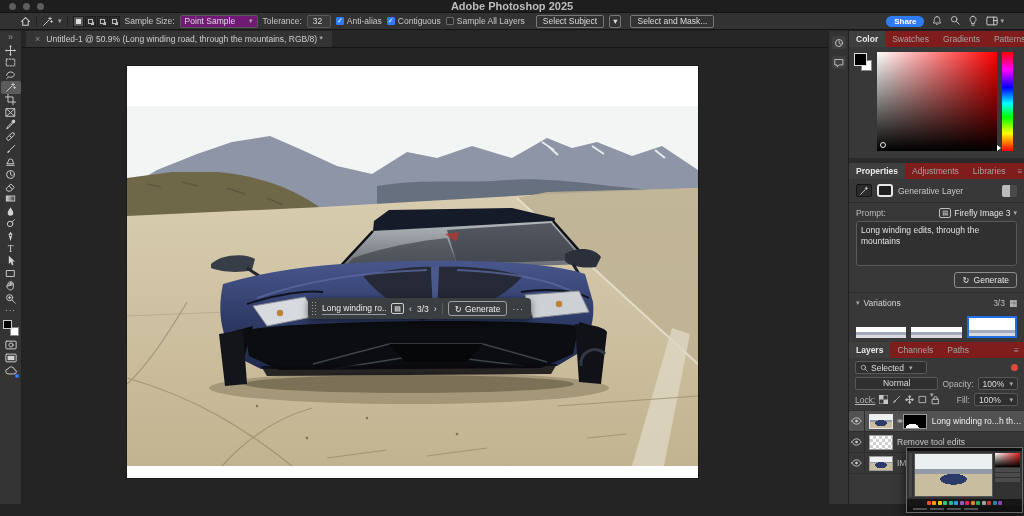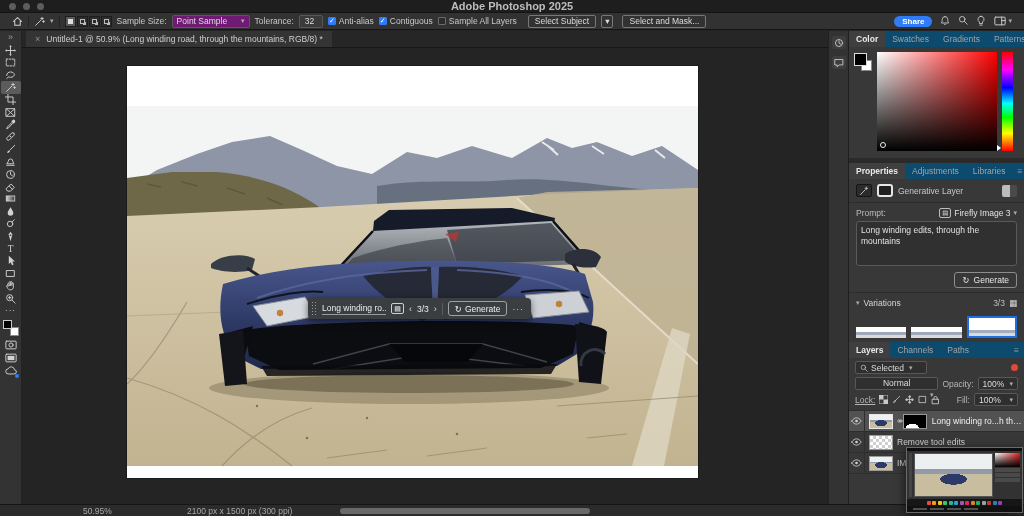--- a/index.html
+++ b/index.html
@@ -6,21 +6,21 @@
   *{box-sizing:border-box;}
   #root{position:relative;width:1024px;height:516px;background:#242424;overflow:hidden;
         font-family:"Liberation Sans","DejaVu Sans",sans-serif;color:#c9c9c9;-webkit-font-smoothing:antialiased;}
   
   .titlebar{height:13px;background:#1e1e1e;position:relative;display:flex;align-items:center;border-bottom:1px solid #141414;}
   .lights{position:absolute;left:9px;top:3px;display:flex;gap:7px;}
   .light{width:7px;height:7px;border-radius:50%;background:#5d5d5d;}
   .apptitle{margin:0 auto;font-size:11px;font-weight:bold;color:#bdbdbd;}
   
   .optionsbar{height:17px;background:#323232;border-bottom:1px solid #161616;display:flex;align-items:center;
-              gap:5px;padding:0 12px;font-size:8.5px;color:#c9c9c9;white-space:nowrap;}
+              gap:5px;padding:0 20px;font-size:8.5px;color:#c9c9c9;white-space:nowrap;}
   .sep{width:1px;height:11px;background:#222;}
   .obicon svg{display:block;}
   .modes{display:flex;gap:1px;}
   .mode{width:11px;height:11px;background:#2c2c2c;border:1px solid #1c1c1c;display:flex;align-items:center;justify-content:center;}
   .mode.active{background:#5a5a5a;}
   .mode .sq{width:5px;height:5px;background:#ddd;}
   .mode .sqo{width:5px;height:5px;border:1px solid #bbb;box-shadow:2px 2px 0 -1px #bbb;}
   .dropdown{display:flex;align-items:center;gap:4px;background:#701a75;border:1px solid #585858;border-radius:2px;
             height:13px;padding:0 4px;color:#ddd;}
   .dropdown .dd{font-size:7px;color:#aaa;}
@@ -61,21 +61,21 @@
   .chip{width:13px;height:11px;border:1px solid #cfcfcf;border-radius:2px;display:flex;align-items:center;justify-content:center;font-size:7px;color:#eee;}
   .ctxnav{color:#dcdcdc;font-size:9px;}
   .ctxdiv{width:1px;height:12px;background:#5a5a5a;}
   .genbtn{border:1px solid #a0a0a0;border-radius:3px;height:15px;display:flex;align-items:center;gap:3px;padding:0 6px;color:#f0f0f0;}
   .mdots{letter-spacing:1px;color:#dcdcdc;}
   
   .dockstrip{width:20px;background:#333;border-left:1px solid #222;display:flex;flex-direction:column;align-items:center;padding-top:5px;gap:7px;flex-shrink:0;}
   .dockbtn{width:14px;height:13px;background:#3e3e3e;border-radius:2px;display:flex;align-items:center;justify-content:center;}
   
   .panels{width:176px;background:#383838;border-left:1px solid #1f1f1f;display:flex;flex-direction:column;font-size:8.5px;flex-shrink:0;}
-  .ptabs{height:16px;background:#0c4a6e;display:flex;align-items:stretch;color:#a3a3a3;flex-shrink:0;}
+  .ptabs{height:16px;background:#7f1d1d;display:flex;align-items:stretch;color:#a3a3a3;flex-shrink:0;}
   .ptab{padding:0 7px;display:flex;align-items:center;}
   .ptab.active{background:#3f3f3f;color:#e8e8e8;font-weight:bold;}
   .pmenu{margin-left:auto;padding:0 5px;display:flex;align-items:center;color:#9a9a9a;}
   .pgap{height:5px;background:#2a2a2a;flex-shrink:0;}
   
   .colorbody{height:111px;position:relative;flex-shrink:0;}
   .cp-fg{position:absolute;left:5px;top:6px;width:13px;height:13px;background:#000;border:1px solid #ddd;z-index:2;}
   .cp-bg{position:absolute;left:12px;top:13px;width:11px;height:11px;background:#fff;border:1px solid #888;}
   .satsq{position:absolute;left:28px;top:5px;width:120px;height:99px;
          background:linear-gradient(to top,#000,rgba(0,0,0,0)),linear-gradient(to right,#fff,#f00);}
@@ -672,27 +672,20 @@
             </span>
             <span class="lthumb"></span>
             <span class="lname">IMG_1457</span>
           </div>
         </div>
       </div>
 
     </div>
   </div>
 
-  <div class="statusbar">
-    <span class="zoomtxt">50.95%</span>
-    <span class="docinfo">2100 px x 1500 px (300 ppi)</span>
-    <span class="schev">›</span>
-    <span class="hscroll"></span>
-    <span class="grip"></span>
-  </div>
 
   <div class="mini">
     <div class="mini-top"></div>
     <div class="mini-main">
       <div class="mini-ls"></div>
       <div class="mini-photo"></div>
       <div class="mini-right">
         <div class="mini-red"></div>
         <div class="mini-gr"></div>
         <div class="mini-gr"></div>

